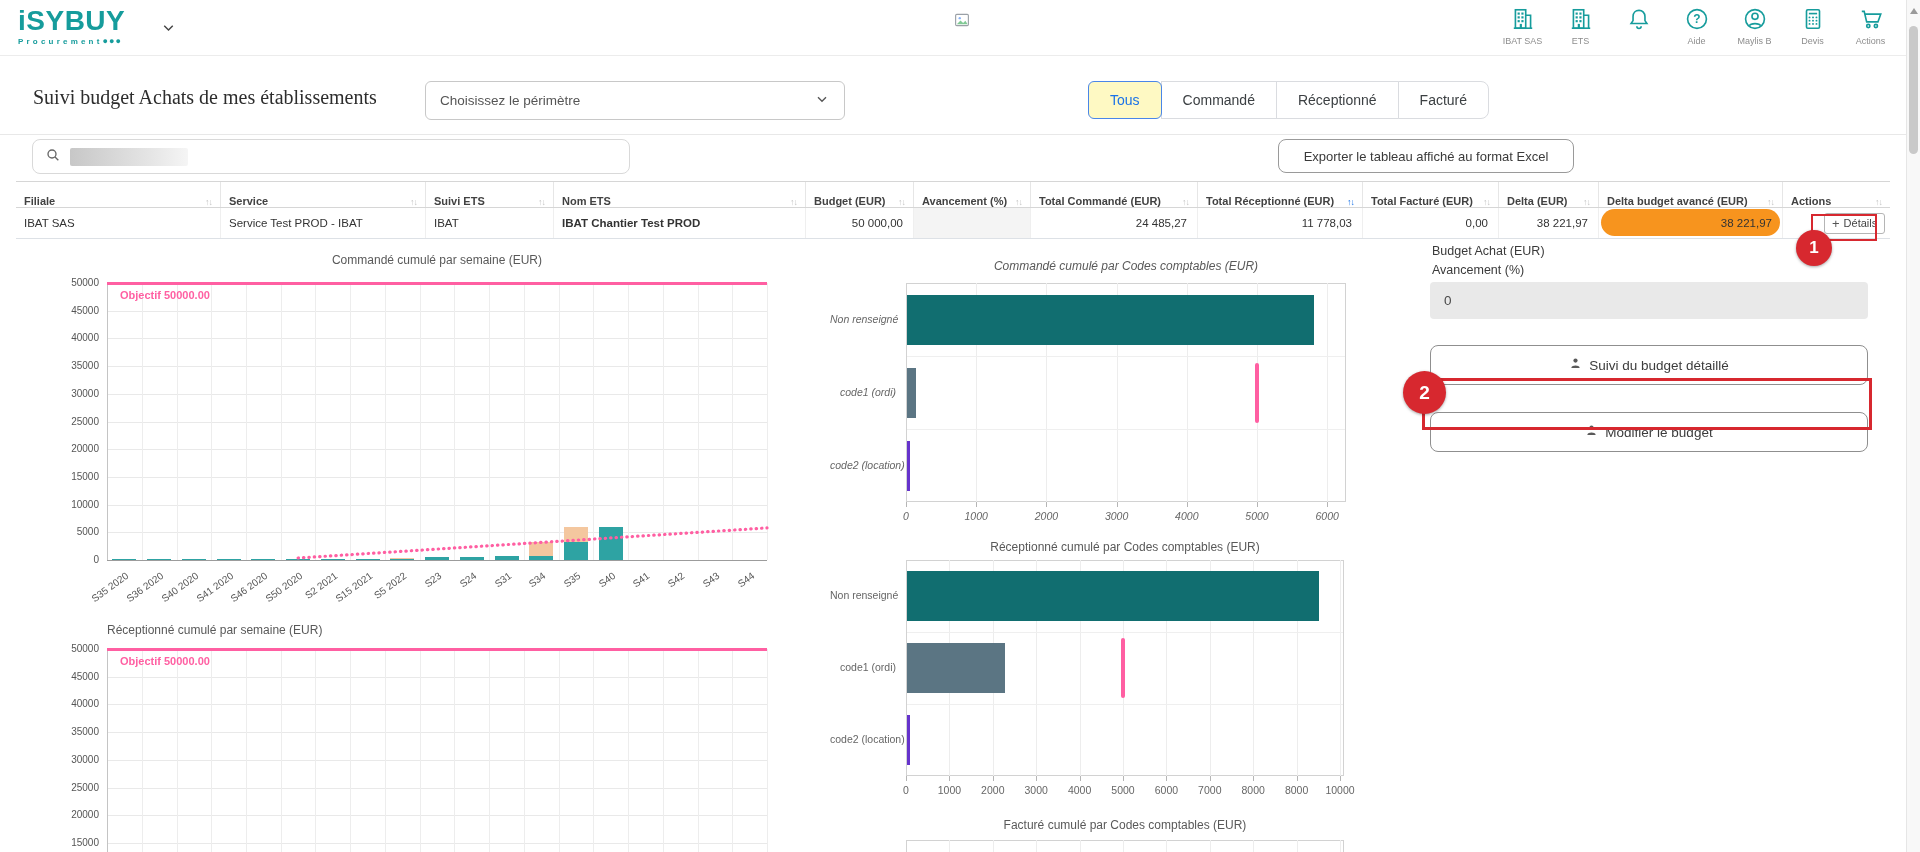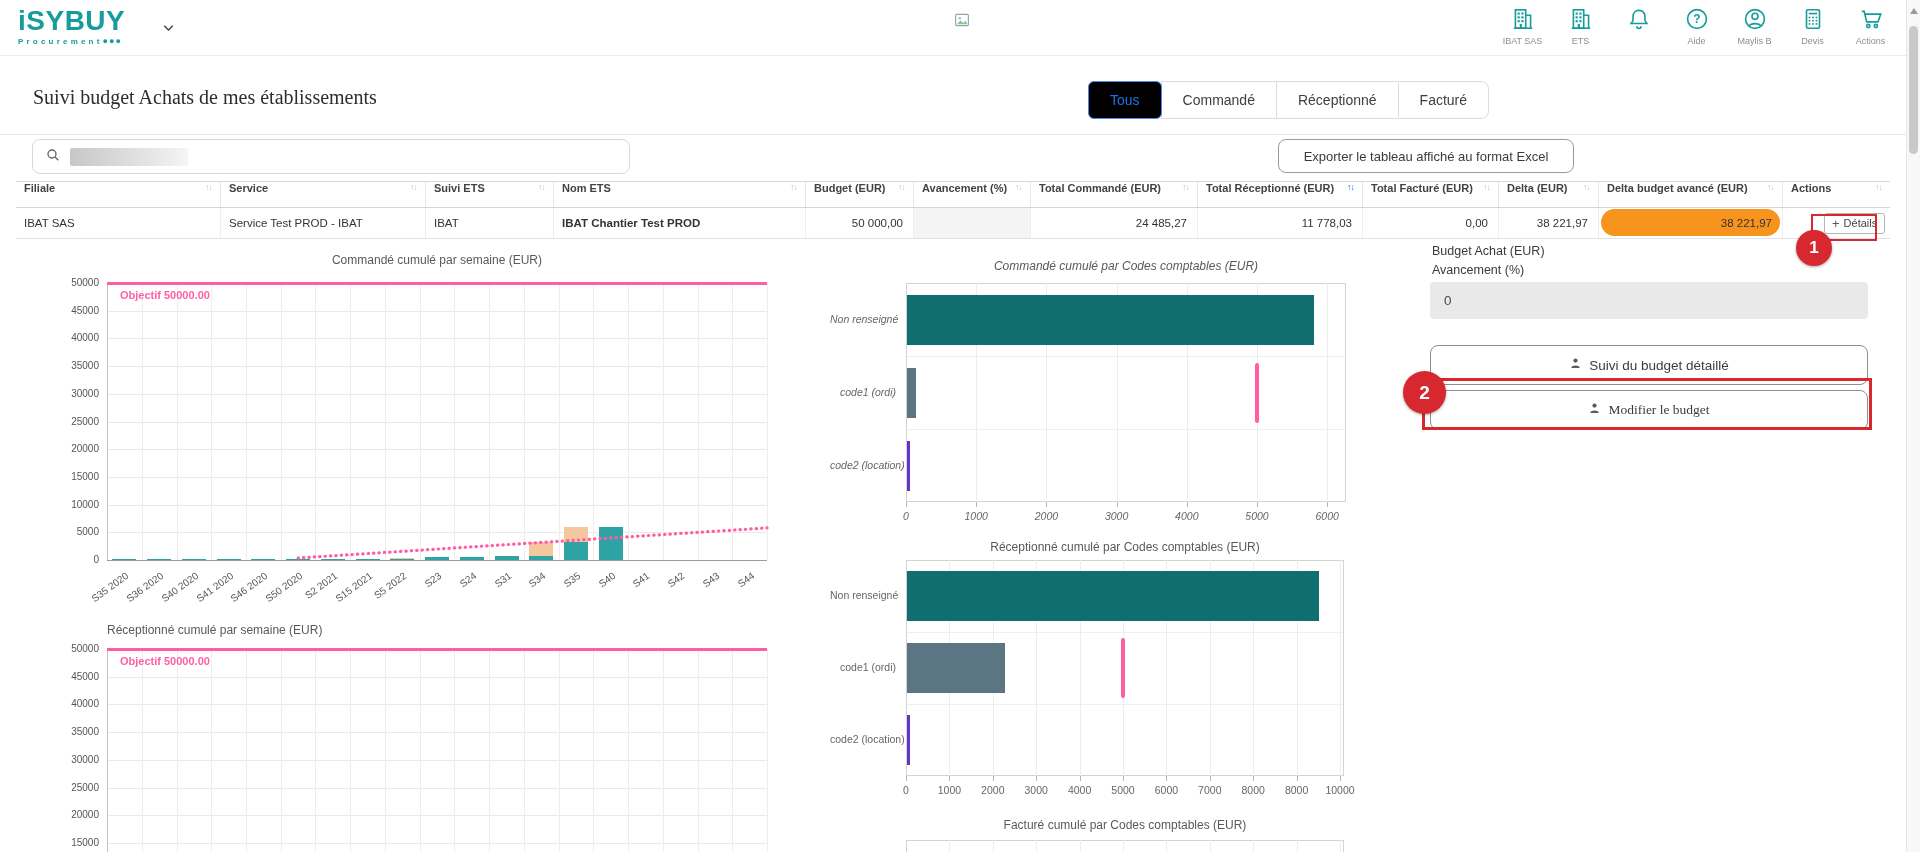--- a/index.html
+++ b/index.html
@@ -21,31 +21,31 @@
   .qb-icon{color:var(--teal);height:28px;}
   .qb-label{font-size:9px;color:#8d8d8d;margin-top:2px;height:11px;white-space:nowrap;}
   
   .page-title{position:absolute;left:33px;top:86px;font-size:20px;color:#2d2d2d;}
   .perimeter-select{position:absolute;left:425px;top:81px;width:420px;height:39px;border:1px solid #c8c8c8;border-radius:6px;display:flex;align-items:center;padding:0 14px;font-size:13.5px;color:#555;cursor:pointer;background:#fff;}
   .perimeter-select .chev{margin-left:auto;}
   .tabs{position:absolute;left:1088px;top:81px;display:flex;}
   .tab{height:38px;line-height:36px;padding:0 21px;border:1px solid #dadce0;margin-left:-1px;background:#fff;font-size:14px;color:#3c4043;cursor:pointer;position:relative;}
   .tab:first-child{border-radius:8px 0 0 8px;margin-left:0;}
   .tab:last-child{border-radius:0 8px 8px 0;}
-  .tab.active{background:#000000;color:var(--blue);border-color:#4a86e8;z-index:1;border-radius:6px;}
+  .tab.active{background:#fef9c3;color:var(--blue);border-color:#4a86e8;z-index:1;border-radius:6px;}
   .divider2{position:absolute;left:0;top:134px;width:1920px;height:1px;background:#e8e8e8;}
   
   .search-box{position:absolute;left:32px;top:139px;width:598px;height:35px;border:1px solid #d9d9d9;border-radius:8px;display:flex;align-items:center;padding:0 12px;background:#fff;}
   .search-box input{border:none;outline:none;flex:1;font-size:13px;background:transparent;font-family:inherit;}
   .redacted{width:118px;height:18px;margin-left:9px;border-radius:2px;background:linear-gradient(90deg,#c7c7c7,#e6e6e6 70%,#f5f5f5);}
   .export-btn{position:absolute;left:1278px;top:139px;width:296px;height:34px;border:1px solid #9a9a9a;border-radius:8px;background:#fff;font-size:13px;color:#3a3a3a;font-family:inherit;cursor:pointer;}
   
   .tbl{position:absolute;left:16px;top:181px;width:1874px;}
   .thead{display:flex;height:27px;border-top:1px solid #d6d6d6;border-bottom:1px solid #d6d6d6;background:#fff;}
-  .th{display:flex;align-items:flex-start;padding:0 8px;border-left:1px solid #e6e6e6;font-weight:700;font-size:11px;color:#424242;height:100%;cursor:pointer;}
+  .th{display:flex;align-items:flex-end;padding:0 8px;border-left:1px solid #e6e6e6;font-weight:700;font-size:11px;color:#424242;height:100%;cursor:pointer;}
   .th:first-child{border-left:none;}
   .th .lbl{white-space:nowrap;overflow:hidden;}
   .th .sort{margin-left:auto;padding-left:4px;font-size:9px;color:#c5c5c5;letter-spacing:-1px;white-space:nowrap;}
   .th .sort.active{color:var(--blue);}
   .trow{display:flex;height:31px;border-bottom:1px solid #dde1e6;background:#fff;position:relative;}
   .td{font-size:11.5px;color:#333;padding:0 8px;border-left:1px solid #efefef;display:flex;align-items:center;height:100%;position:relative;white-space:nowrap;overflow:hidden;}
   .td:first-child{border-left:none;}
   .td.num{justify-content:flex-end;padding-right:10px;}
   .td.gray{background:#f4f4f4;}
   .orange-fill{position:absolute;left:2px;top:1px;right:2px;bottom:2px;border-radius:15px;background:var(--orange);}
@@ -70,21 +70,21 @@
   .hstub{position:absolute;width:1px;height:5px;background:#b5b5b5;}
   .hbarrect{position:absolute;}
   .hmarker{position:absolute;border-radius:2px;}
   .rowsep{position:absolute;height:1px;background:#efefef;}
   
   .side-panel{position:absolute;left:1430px;top:244px;width:438px;}
   .sp-label{font-size:12.5px;color:#3a3a3a;margin:0 0 5px 2px;}
   .ro-input{width:100%;height:37px;background:#e9e9e9;border:none;border-radius:4px;padding:0 14px;font-size:13.5px;color:#4a4a4a;margin-bottom:13px;font-family:inherit;}
   .panel-btn{width:100%;height:40px;display:flex;align-items:center;justify-content:center;gap:7px;background:#fff;border:1px solid #8f8f8f;border-radius:8px;font-size:13.5px;color:#3c3c3c;font-family:inherit;cursor:pointer;}
   .panel-btn.b1{margin-top:13px;}
-  .panel-btn.b2{margin-top:5px;font-family:Liberation Serif, serif;}
+  .panel-btn.b2{margin-top:27px;}
   
   .ann-box{position:absolute;border:2px solid var(--red);z-index:20;}
   .ann-box.thick{border-width:3px;}
   .ann-badge{position:absolute;border-radius:50%;background:var(--red);color:#fff;display:flex;align-items:center;justify-content:center;font-weight:700;z-index:21;box-shadow:0 1px 3px rgba(0,0,0,.35);}
   
   .scrollbar{position:absolute;right:0;top:0;width:14px;height:852px;background:#f8f8f8;border-left:1px solid #e6e6e6;z-index:30;}
   .scroll-up{position:absolute;left:3px;top:8px;width:0;height:0;border-left:4px solid transparent;border-right:4px solid transparent;border-bottom:6px solid #9a9a9a;}
   .scroll-thumb{position:absolute;left:2px;top:26px;width:9px;height:128px;background:#c9c9c9;border-radius:6px;}
 </style>
 </head>
@@ -194,20 +194,28 @@
               <circle cx="9.5" cy="18.5" r="1.5"></circle>
               <circle cx="16.5" cy="18.5" r="1.5"></circle>
             </svg></div>
           <div class="qb-label">Actions</div>
         </div>
       </div>
   </div>
 
   <div class="page-title serif">Suivi budget Achats de mes établissements</div>
 
+  <div class="perimeter-select">
+    <span>Choisissez le périmètre</span>
+    <span class="chev">
+      <svg viewBox="0 0 24 24" width="16" height="16" fill="none" stroke="#555" stroke-width="2">
+          <path d="M6 9.5l6 6 6-6"></path>
+        </svg>
+    </span>
+  </div>
 
   <div class="tabs">
       <div class="tab active">Tous</div>
       <div class="tab">Commandé</div>
       <div class="tab">Réceptionné</div>
       <div class="tab">Facturé</div>
     </div>
 
   <div class="divider2"></div>
 

